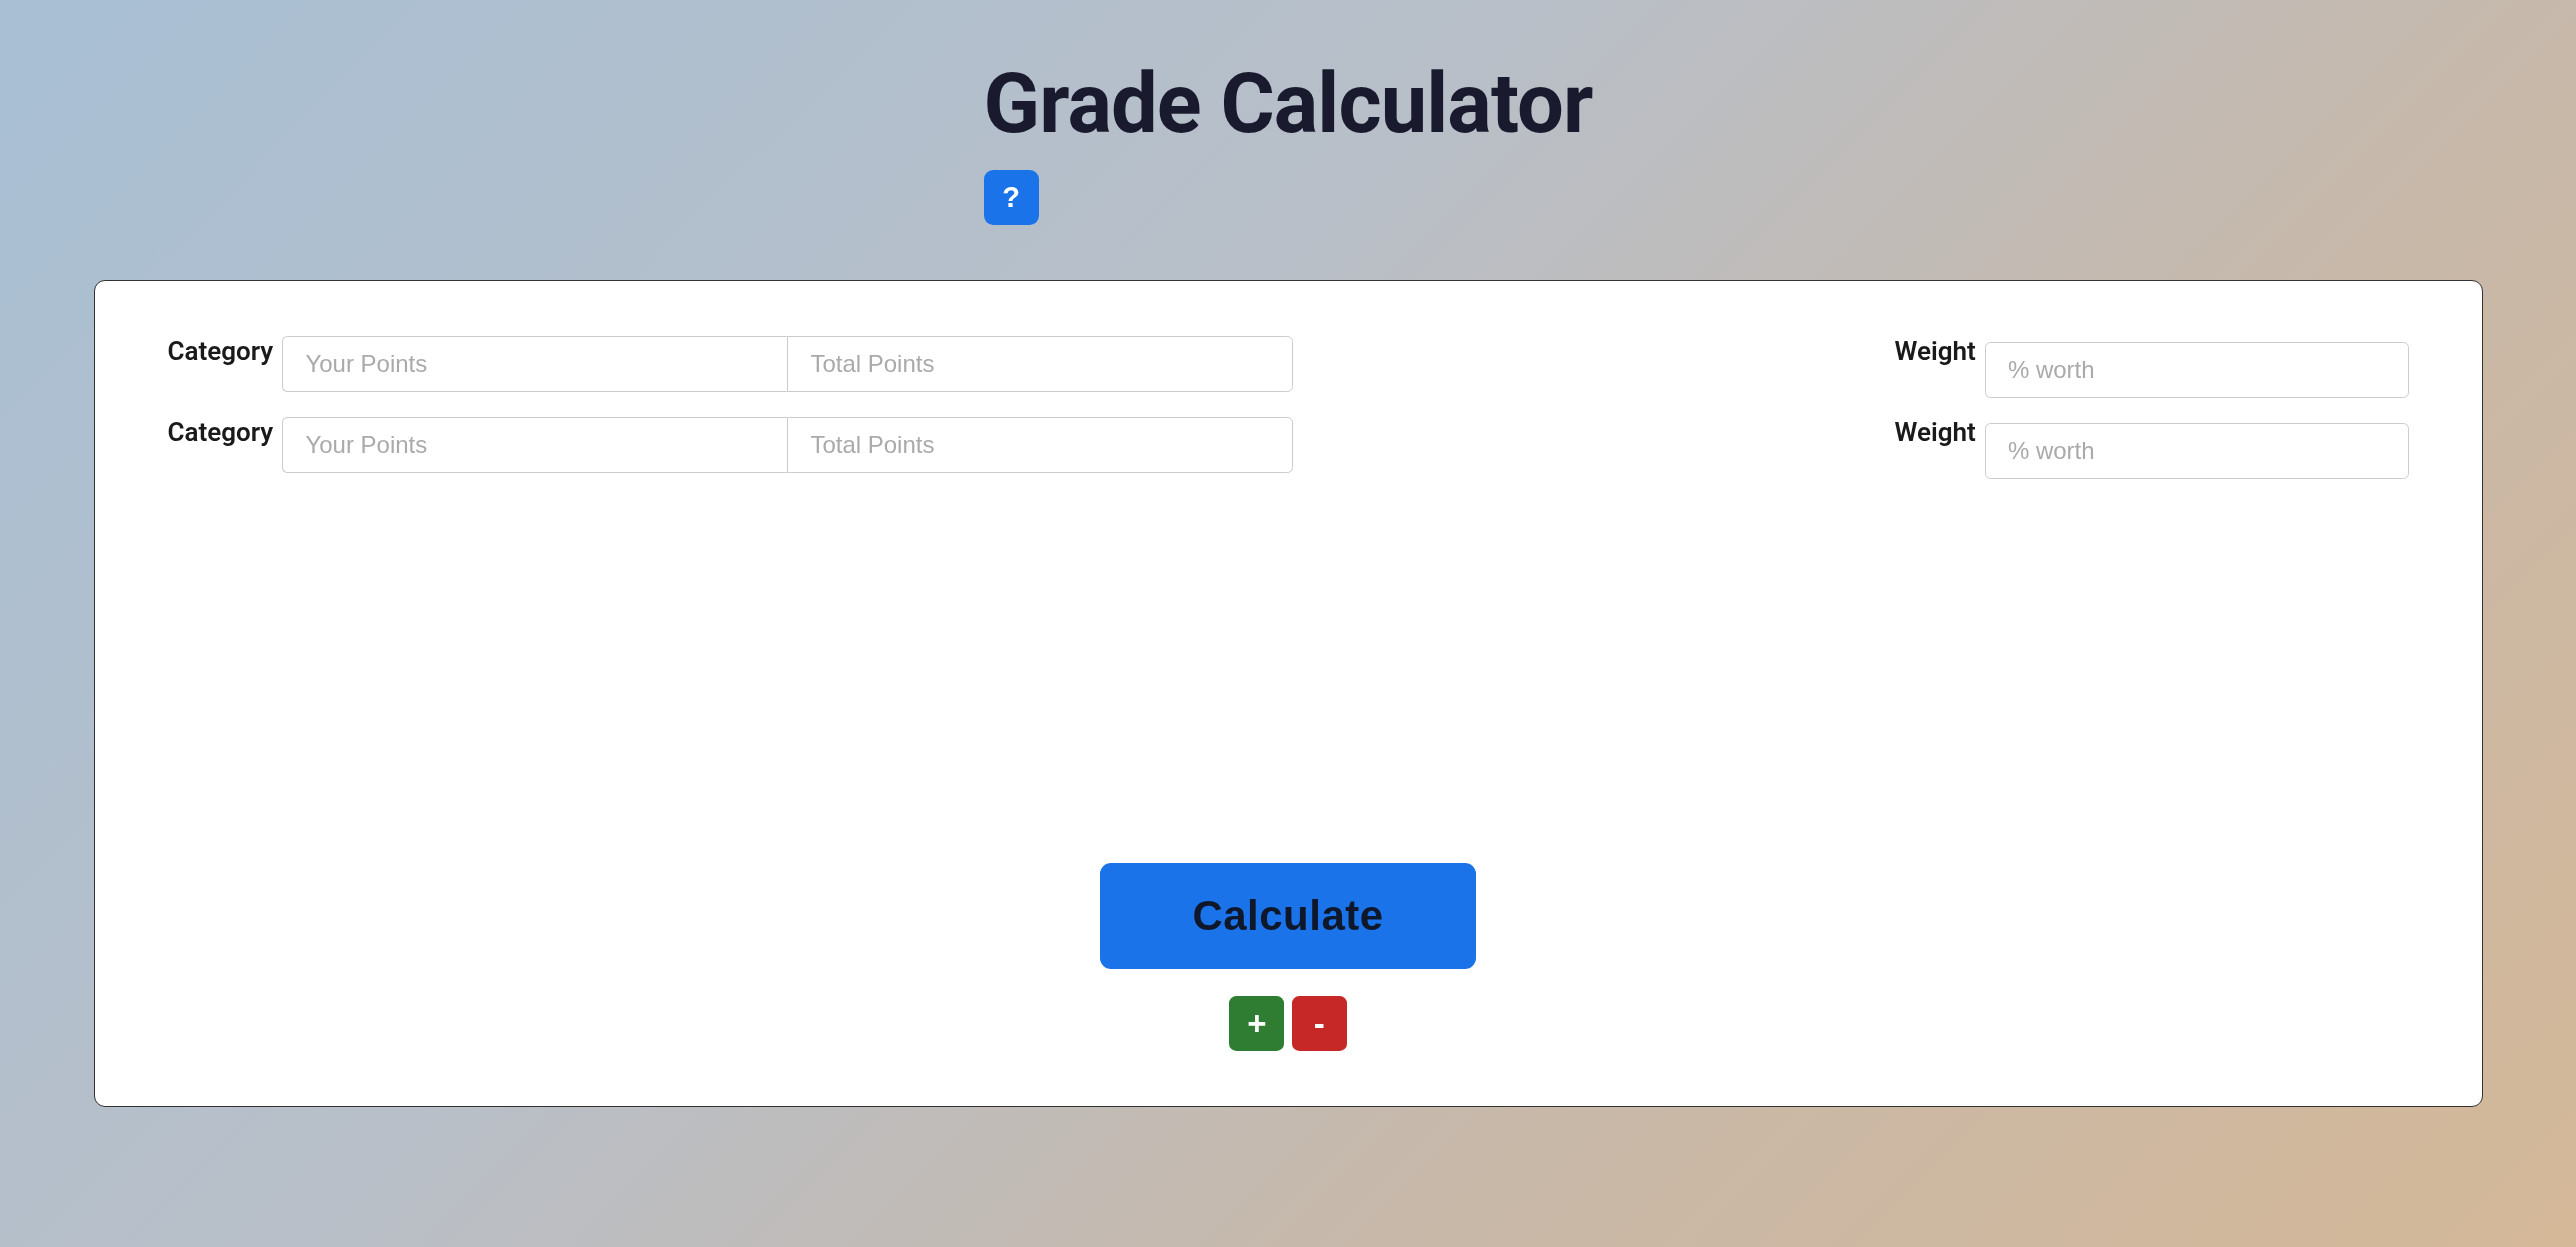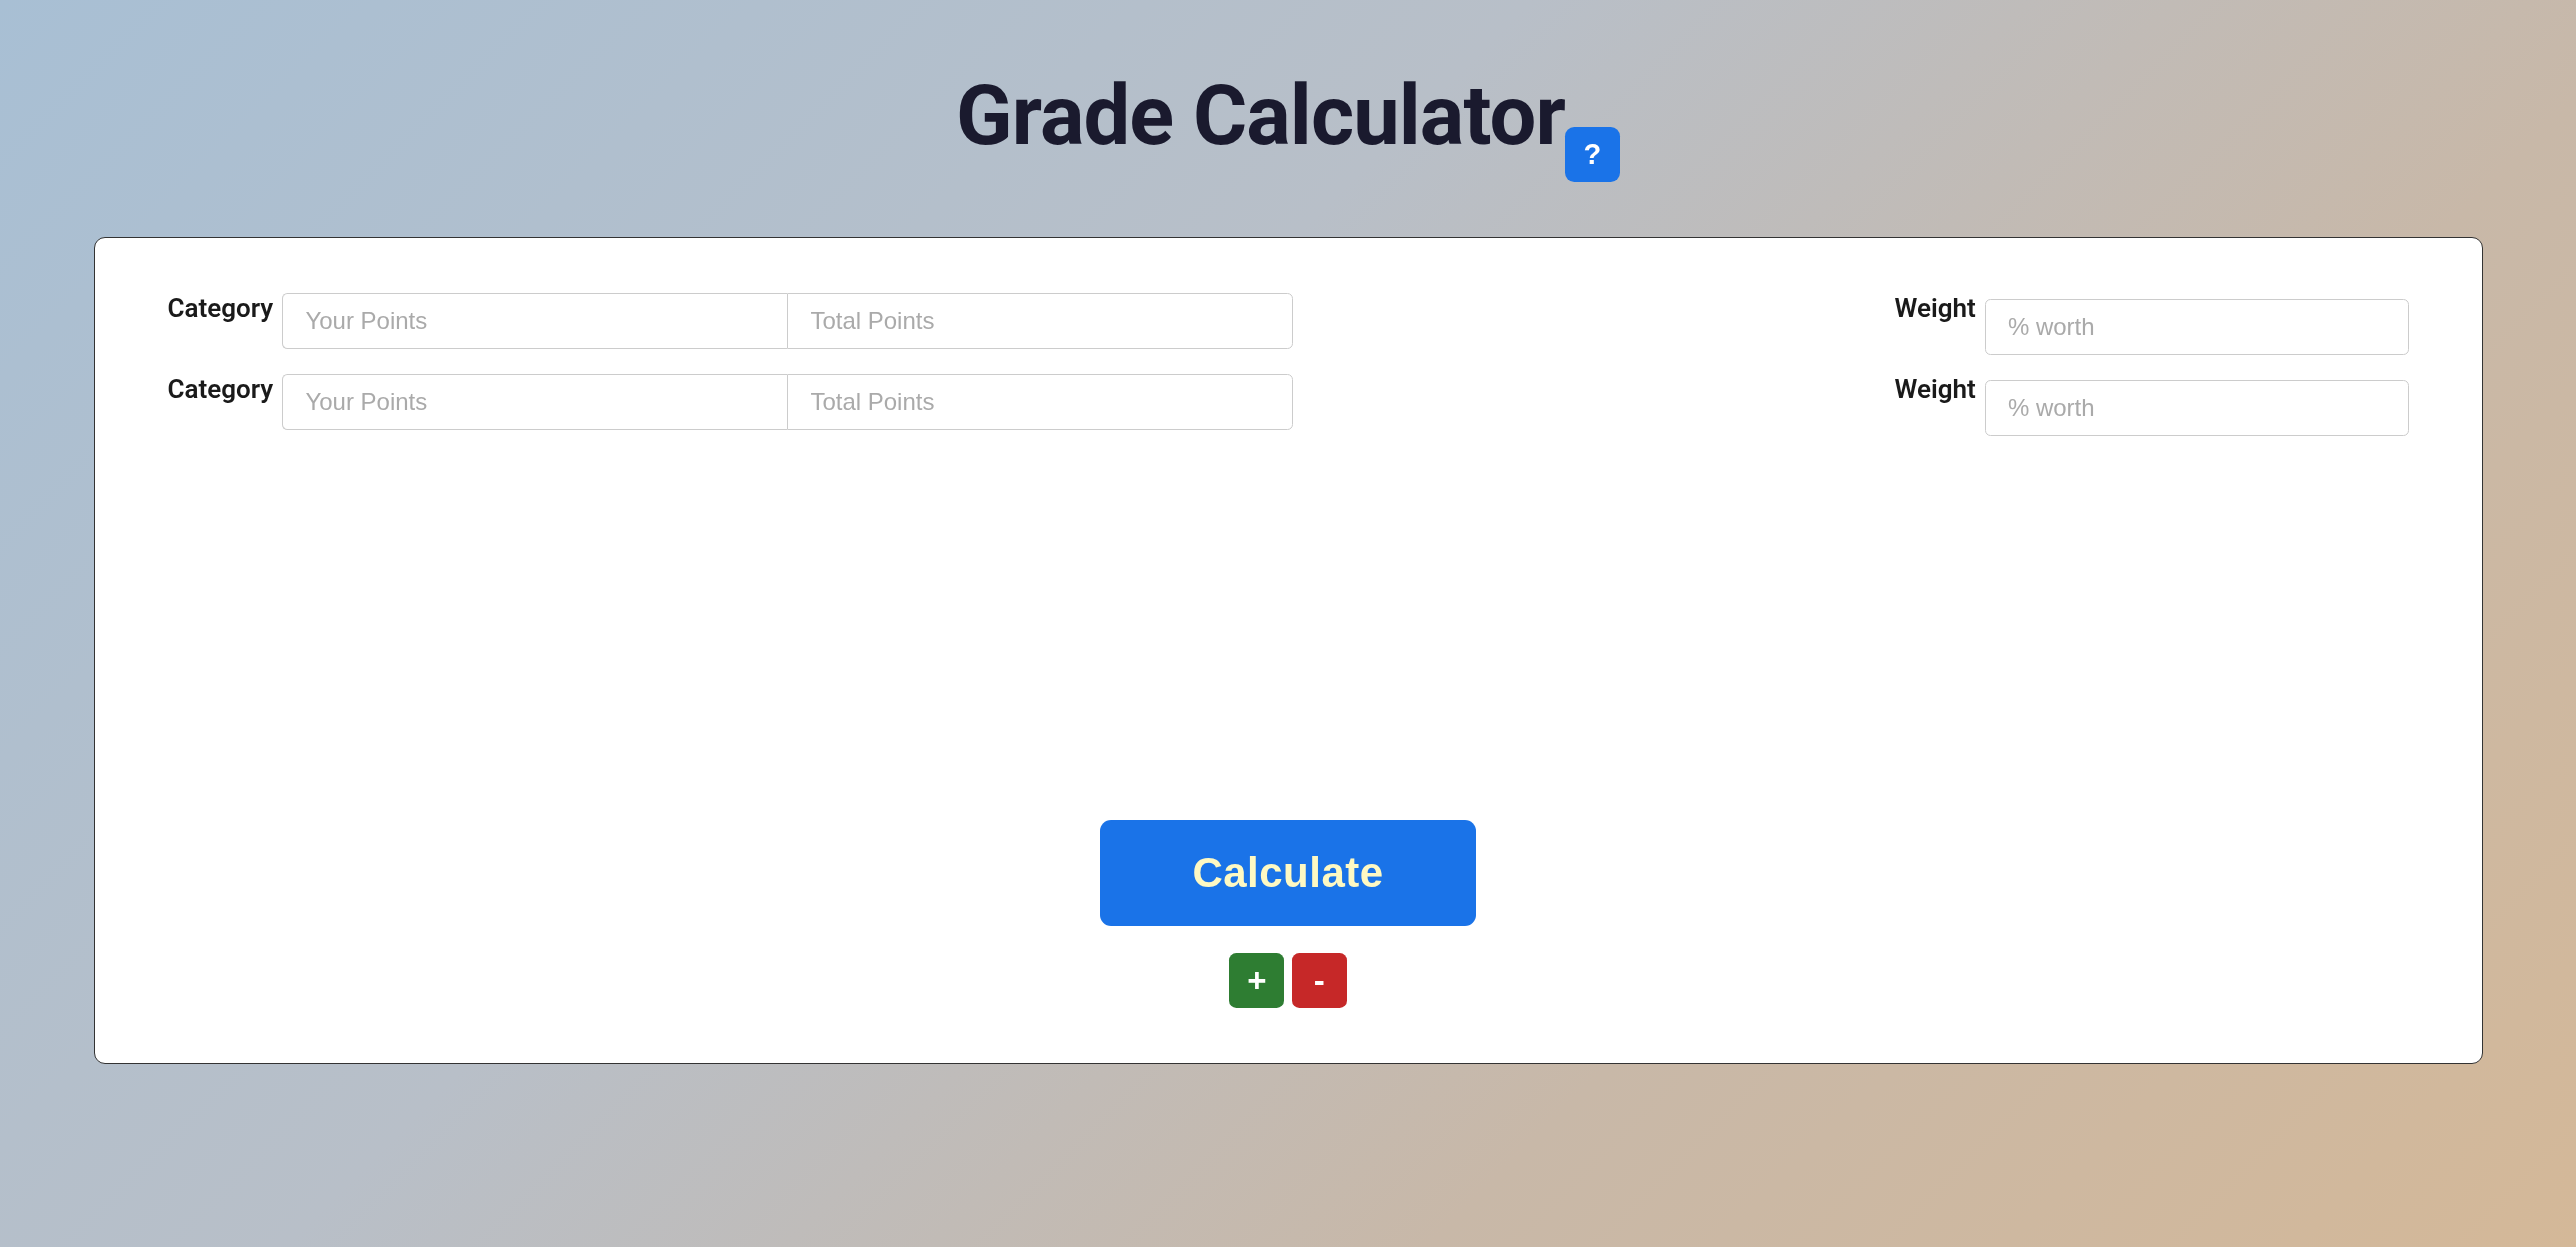--- a/index.html
+++ b/index.html
@@ -14,24 +14,23 @@
       background: linear-gradient(135deg, #a8bfd4 0%, #b8bfc8 40%, #c8b8a8 70%, #d4b898 100%);
       font-family: -apple-system, BlinkMacSystemFont, 'Segoe UI', Roboto, sans-serif;
       display: flex;
       flex-direction: column;
       align-items: center;
       padding-top: 55px;
     }
 
     .page-header {
       display: flex;
-      flex-direction: row;
-      align-items: flex-end;
+      flex-direction: column;
+      align-items: flex-start;
       margin-bottom: 55px;
-      margin-top: 12px;
     }
 
     .page-title {
       font-size: 83px;
       font-weight: 700;
       color: #1a1a2e;
       margin-bottom: 18.4px;
       letter-spacing: -0.9px;
     }
 
@@ -138,21 +137,21 @@
       display: flex;
       flex-direction: column;
       align-items: center;
       gap: 27.6px;
       margin-top: auto;
       padding-top: 55px;
     }
 
     .calculate-button {
       background-color: #1a73e8;
-      color: #fef9c3;
+      color: #0f172a;
       border: none;
       border-radius: 11px;
       padding: 29px 92px;
       font-size: 42px;
       font-weight: 600;
       cursor: pointer;
       letter-spacing: 0.5px;
     }
 
     .add-remove-buttons {

